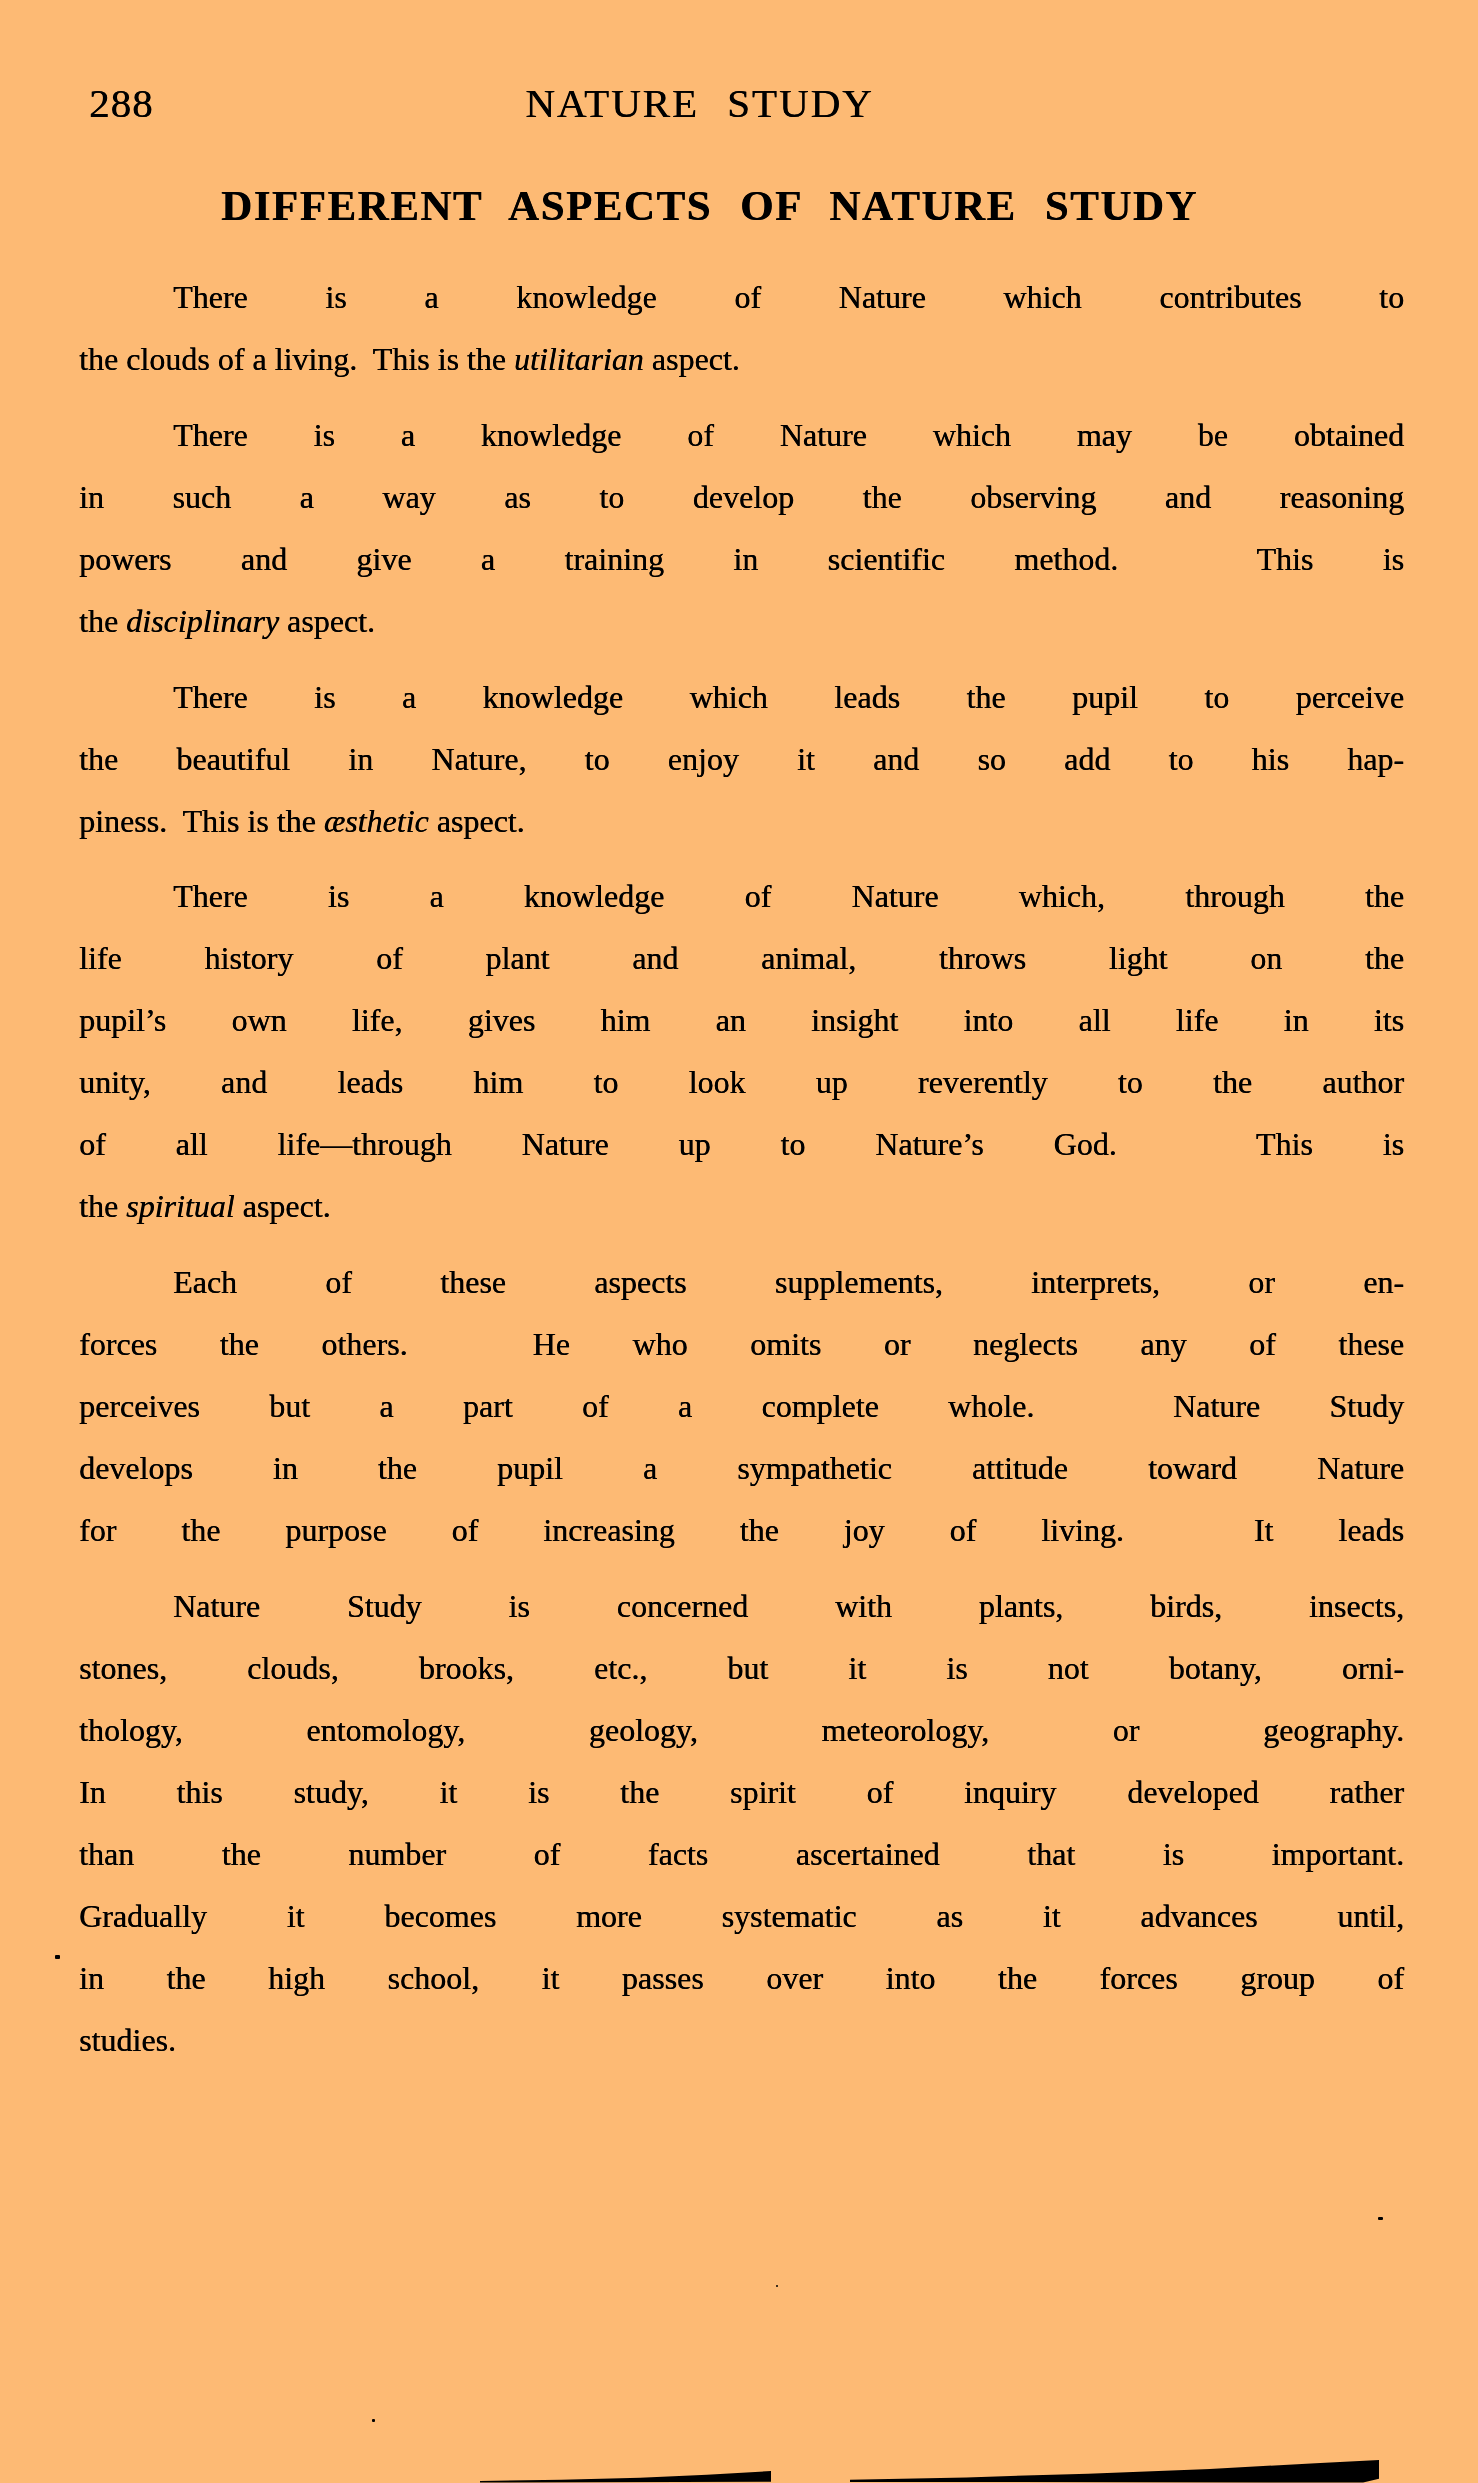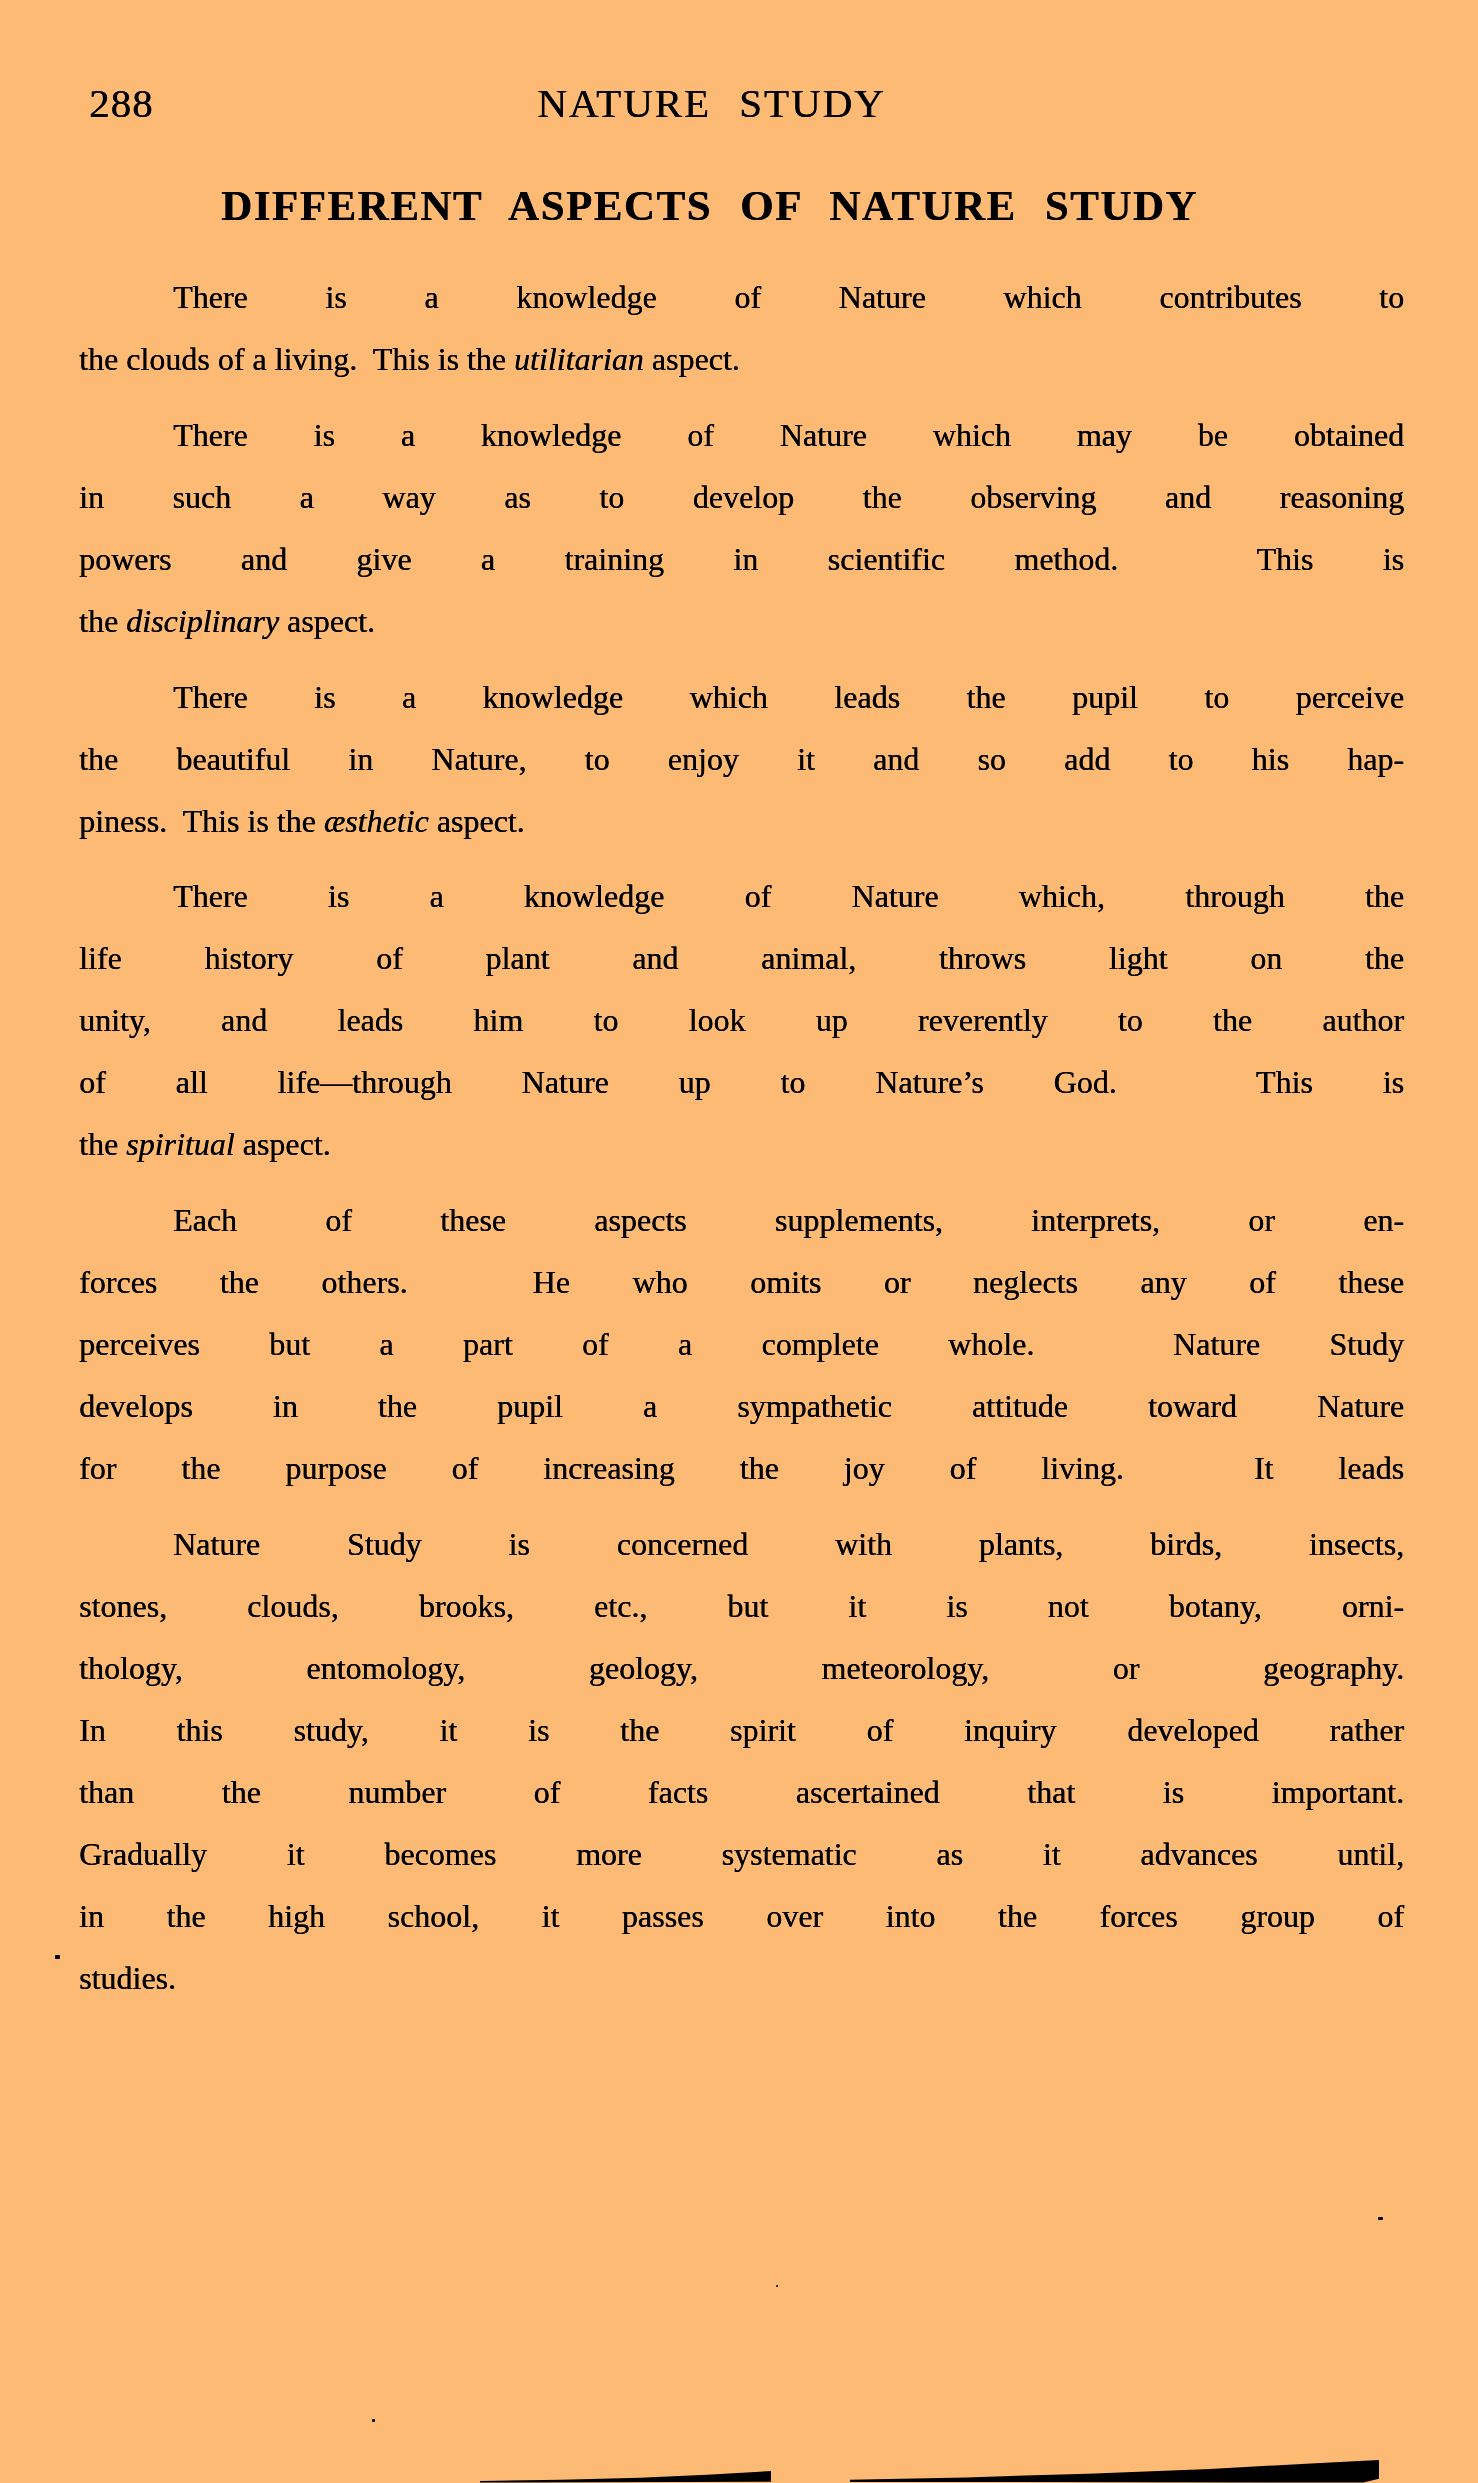--- a/index.html
+++ b/index.html
@@ -14,21 +14,21 @@
   }
   .running-header { position:absolute; top:83px; left:0; width:1399px; height:45px; }
   .page-number {
     position:absolute; left:89px; top:0;
     font-size:41px; line-height:41px; letter-spacing:1px;
   }
   .running-title {
     position:absolute; left:0; top:0; width:100%;
     text-align:center;
     font-size:41px; line-height:41px;
-    letter-spacing:2px; word-spacing:15.8px;padding-left:12px;
+    letter-spacing:2px; word-spacing:15.8px;
   }
   .section-heading {
     position:absolute; top:183px; left:0; width:1419px;
     text-align:center;
     font-size:43px; line-height:45px; font-weight:bold; margin:0;
     letter-spacing:1.5px; word-spacing:15.8px;
   }
   .page-body {
     position:absolute; top:266px; left:79px; width:1325px;
     font-size:32px;
@@ -72,20 +72,21 @@
         <div class="line last"><span>the </span><span class="it">disciplinary</span><span> aspect.</span></div>
       </div>
       <div class="para">
         <div class="line first"><span>There is a knowledge which leads the pupil to perceive</span></div>
         <div class="line"><span>the beautiful in Nature, to enjoy it and so add to his hap-</span></div>
         <div class="line last"><span>piness.  This is the </span><span class="it">æsthetic</span><span> aspect.</span></div>
       </div>
       <div class="para">
         <div class="line first"><span>There is a knowledge of Nature which, through the</span></div>
         <div class="line"><span>life history of plant and animal, throws light on the</span></div>
+        <div class="line"><span>pupil’s own life, gives him an insight into all life in its</span></div>
         <div class="line"><span>unity, and leads him to look up reverently to the author</span></div>
         <div class="line"><span>of all life—through Nature up to Nature’s God.  This is</span></div>
         <div class="line last"><span>the </span><span class="it">spiritual</span><span> aspect.</span></div>
       </div>
       <div class="para">
         <div class="line first"><span>Each of these aspects supplements, interprets, or en-</span></div>
         <div class="line"><span>forces the others.  He who omits or neglects any of these</span></div>
         <div class="line"><span>perceives but a part of a complete whole.  Nature Study</span></div>
         <div class="line"><span>develops in the pupil a sympathetic attitude toward Nature</span></div>
         <div class="line"><span>for the purpose of increasing the joy of living.  It leads</span></div>

